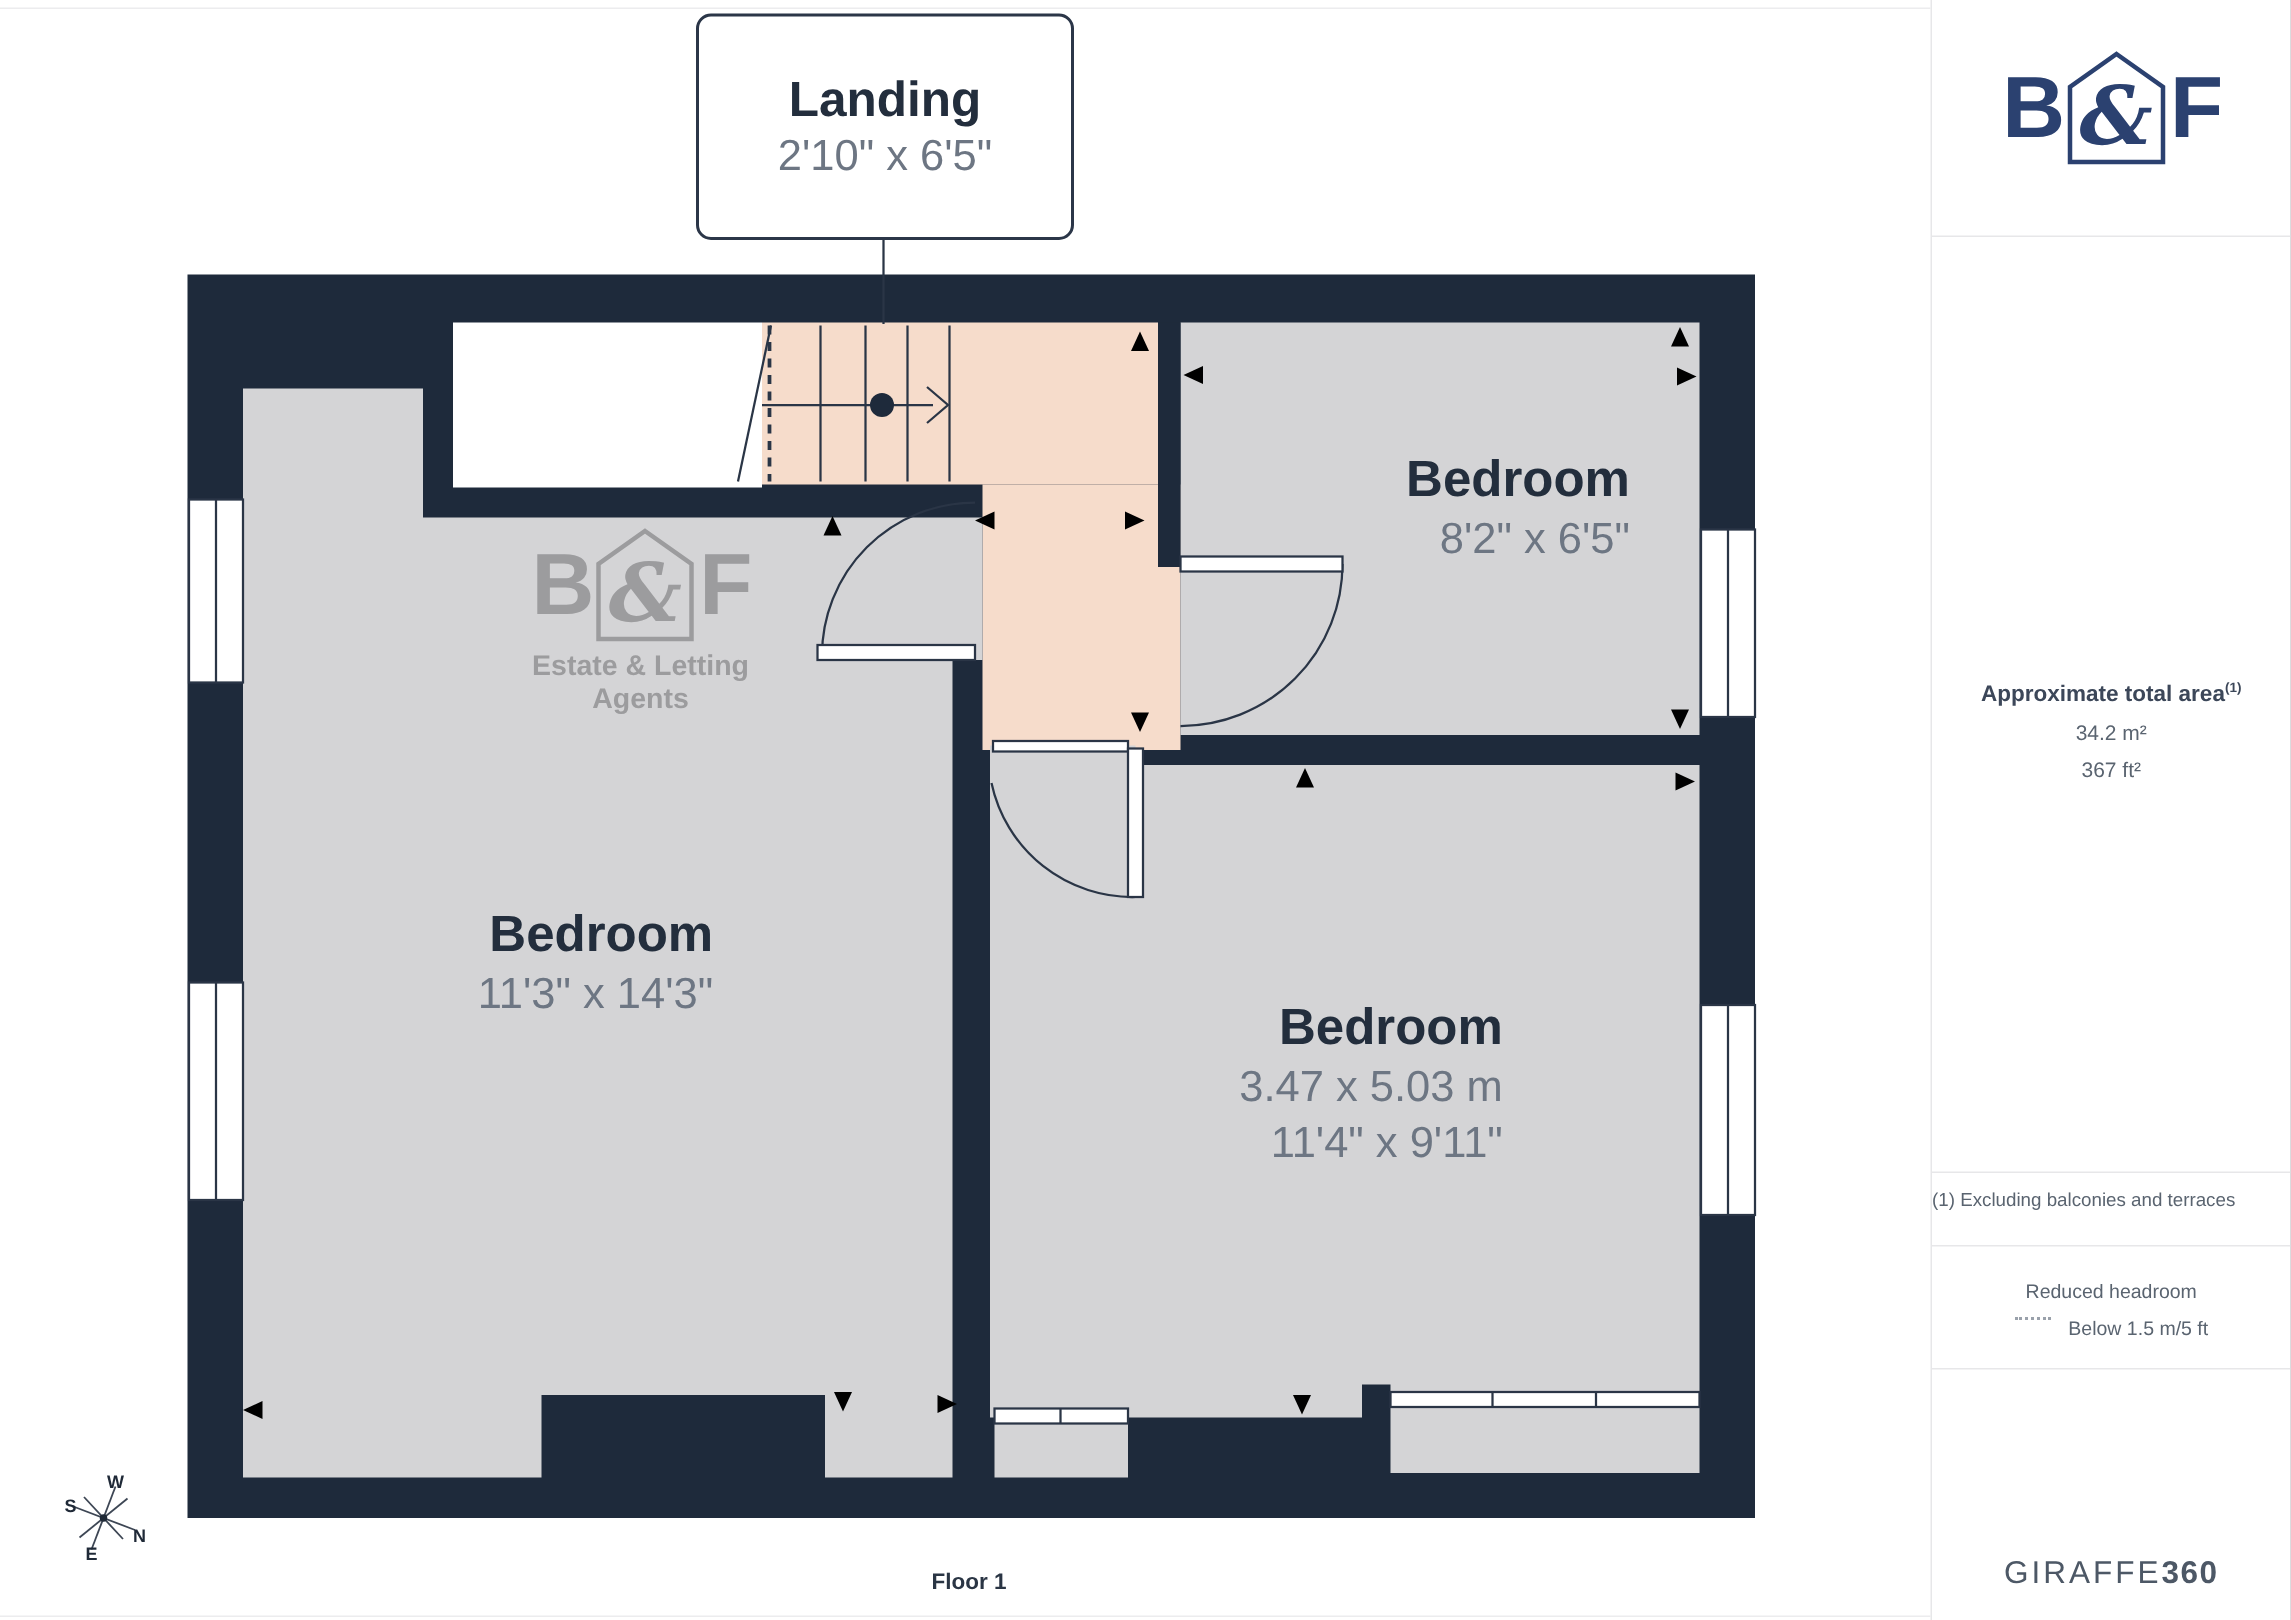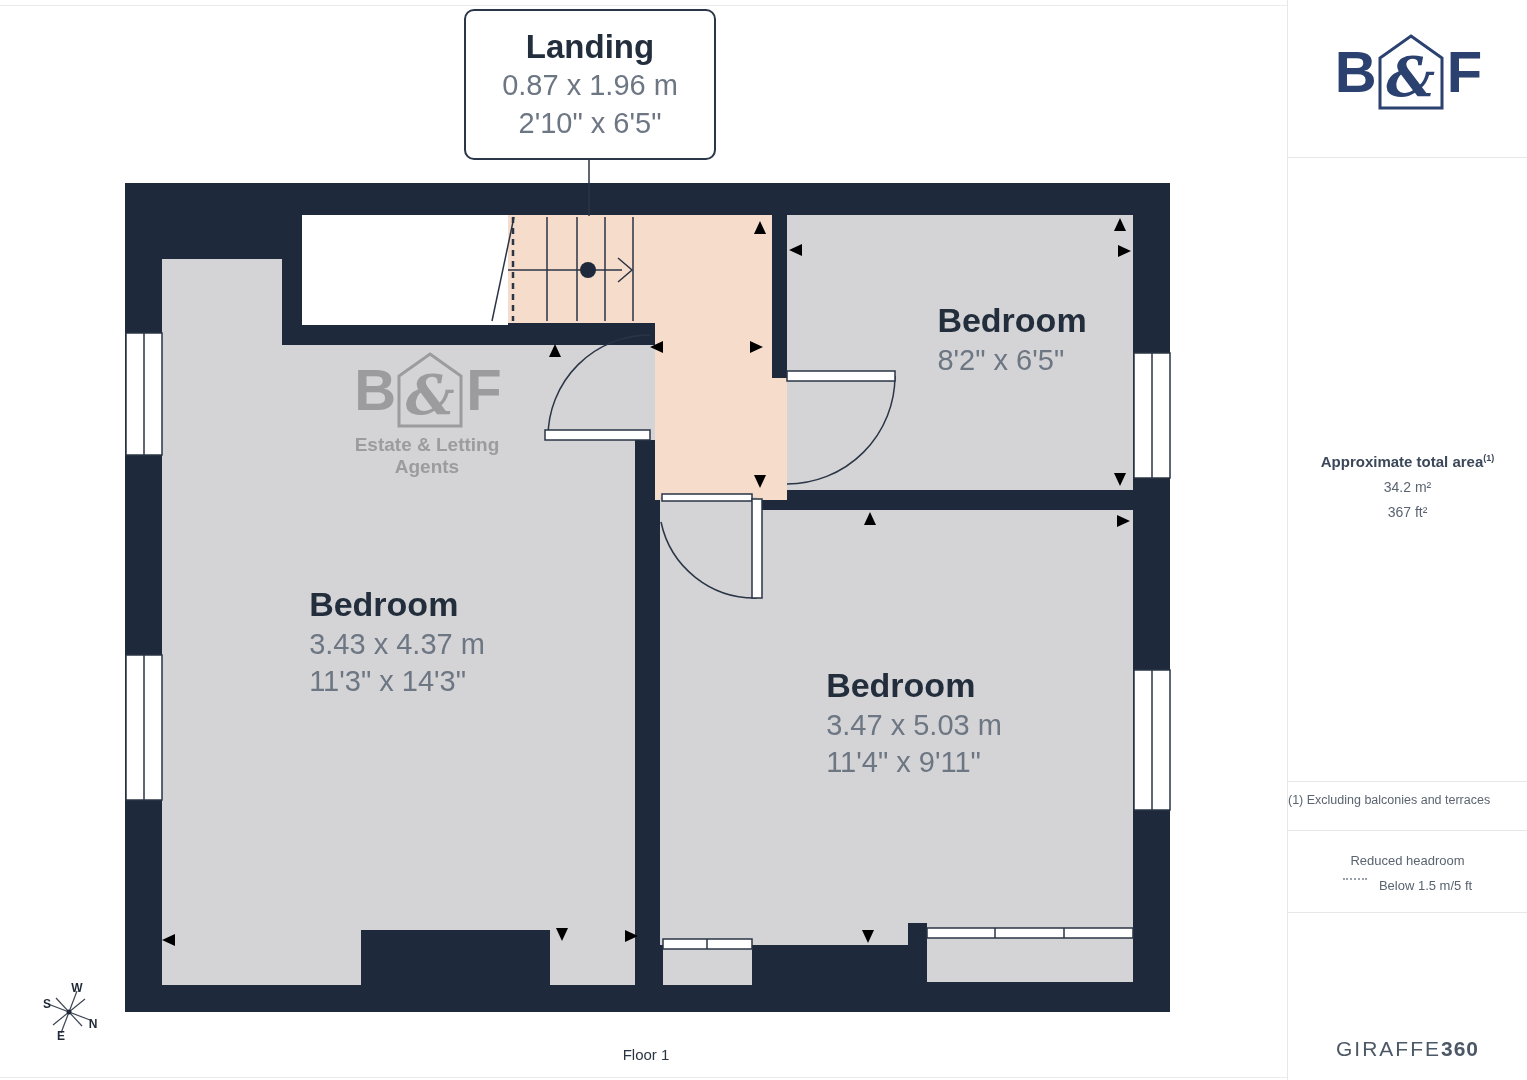--- a/index.html
+++ b/index.html
@@ -20,26 +20,26 @@
   .compass-ln{stroke:#3d4654;stroke-width:1.2;}
   .compass-txt{font-family:"Liberation Sans",sans-serif;font-size:12px;font-weight:bold;
                fill:#1f2937;text-anchor:middle;}
   
   .callout{position:absolute;left:464px;top:9px;width:248px;height:147px;background:#fff;
            border:2px solid var(--calloutBorder);border-radius:10px;display:flex;
            flex-direction:column;align-items:center;justify-content:center;z-index:5;}
   .callout .room-name{font-size:33px;}
   .callout .room-dim{font-size:29px;}
   
-  .room-label{position:absolute;transform:translate(-50%,-50%);text-align:left;
+  .room-label{position:absolute;transform:translate(-50%,-50%);text-align:right;
               white-space:nowrap;z-index:4;}
   .room-name{font-size:34px;font-weight:bold;color:var(--roomName);line-height:1.25;}
   .room-dim{font-size:29px;color:var(--roomDim);line-height:1.3;}
   .floor-label{position:absolute;left:646px;top:1046px;transform:translateX(-50%);
-               font-size:15px;font-weight:normal;color:#2a3544;}
+               font-size:15px;font-weight:bold;color:#2a3544;}
   
   .bf-logo{display:flex;align-items:center;justify-content:center;font-weight:bold;line-height:1;}
   .bf-b,.bf-f{font-size:58px;letter-spacing:-2px;}
   .bf-house{position:relative;width:66px;height:76px;margin:0 3px;display:flex;
             align-items:center;justify-content:center;}
   .bf-house svg{position:absolute;left:0;top:0;}
   .bf-amp{font-family:"DejaVu Serif",serif;font-style:italic;font-size:54px;
           font-weight:bold;position:relative;top:5px;}
   .bf-gray{color:var(--watermark);}
   .bf-gray .pent{stroke:var(--watermark);}
@@ -174,31 +174,29 @@
         <circle cx="69" cy="1012" r="2.5" fill="#1f2937"></circle>
         <text class="compass-txt" x="77" y="992">W</text>
         <text class="compass-txt" x="47" y="1008">S</text>
         <text class="compass-txt" x="93" y="1028">N</text>
         <text class="compass-txt" x="61" y="1040">E</text>
       </g>
     </svg>
 
     <div class="callout">
       <div class="room-name">Landing</div>
-      <div class="room-dim">0.87 x 1.96 m</div>
       <div class="room-dim">2'10" x 6'5"</div>
     </div>
 
     <div class="room-label" style="left:1012px;top:339px;">
       <div class="room-name">Bedroom</div>
       <div class="room-dim">8'2" x 6'5"</div>
     </div>
     <div class="room-label" style="left:397px;top:642px;">
       <div class="room-name">Bedroom</div>
-      <div class="room-dim">3.43 x 4.37 m</div>
       <div class="room-dim">11'3" x 14'3"</div>
     </div>
     <div class="room-label" style="left:914px;top:723px;">
       <div class="room-name">Bedroom</div>
       <div class="room-dim">3.47 x 5.03 m</div>
       <div class="room-dim">11'4" x 9'11"</div>
     </div>
 
     <div class="watermark">
       <div class="bf-logo bf-gray">

